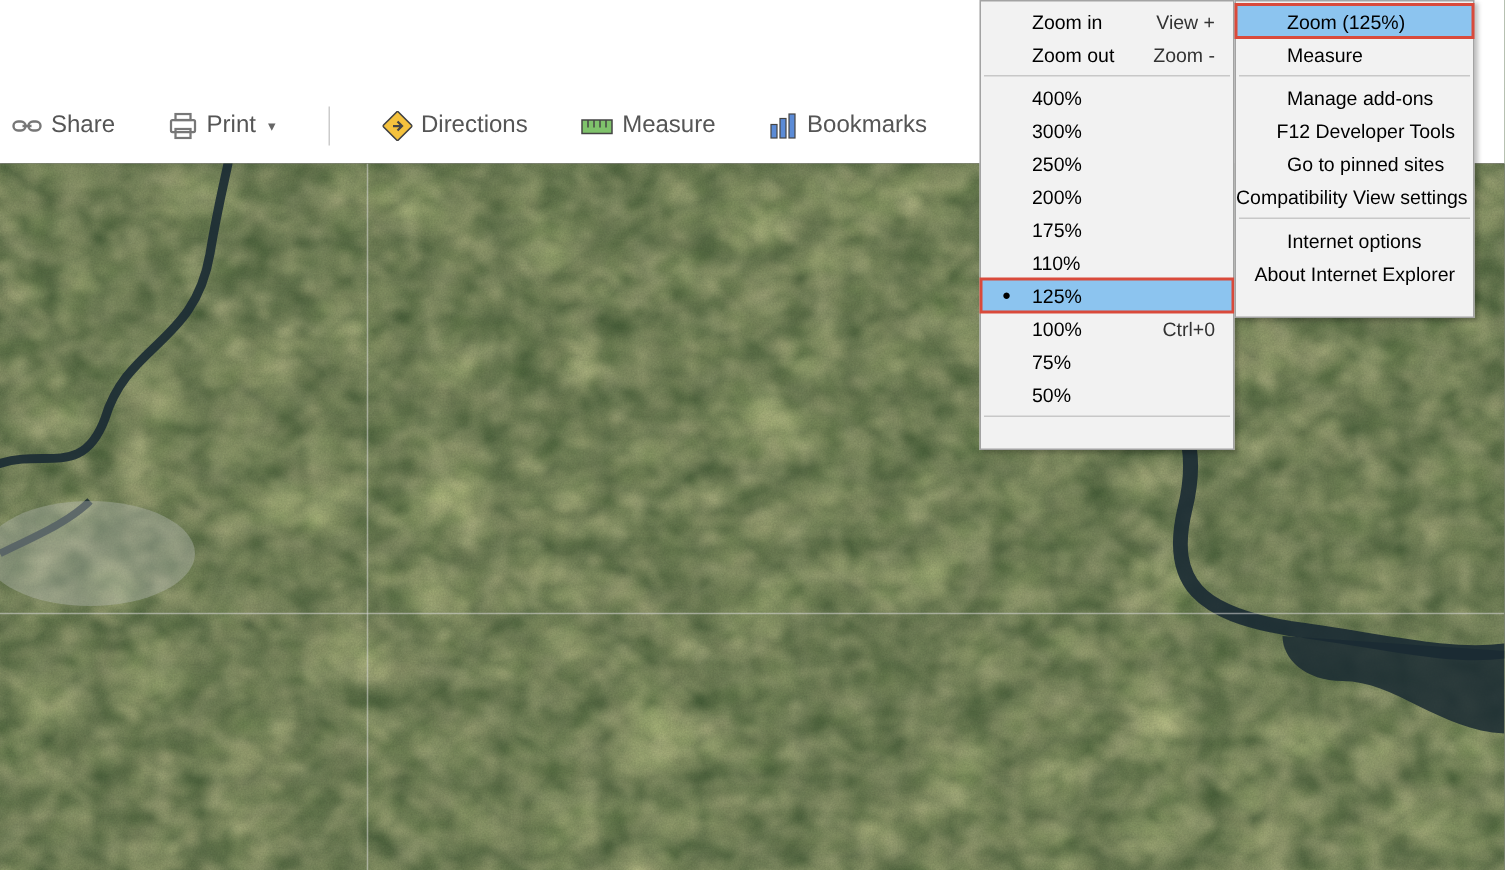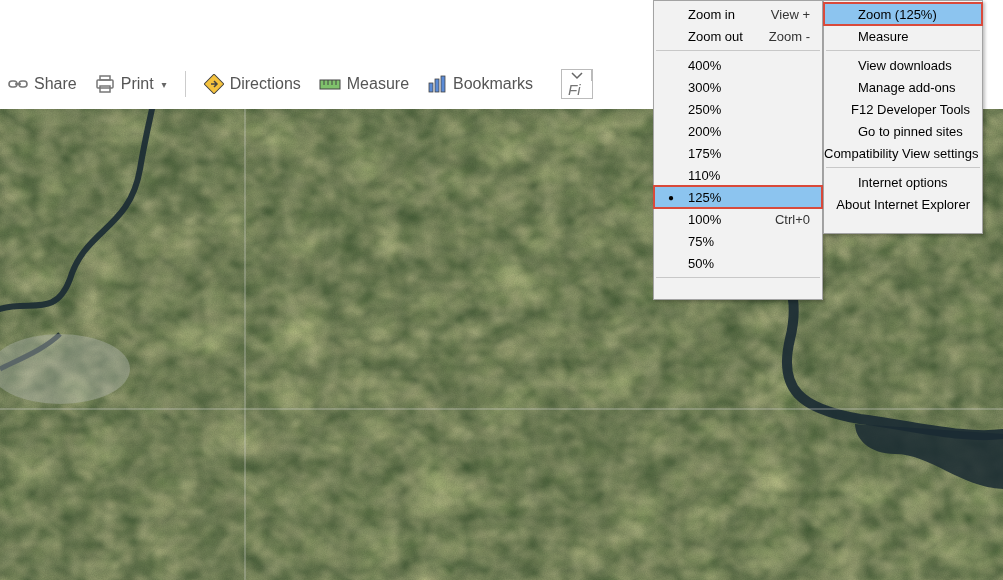--- a/index.html
+++ b/index.html
@@ -13,21 +13,21 @@
     background: #fff;
     color: #222;
   }
   .top-area { height: 59px; background: #fff; }
   .toolbar {
     position: absolute;
     top: 59px; left: 0; right: 0;
     height: 50px;
     display: flex;
     align-items: center;
-    gap: 18px;
+    gap: 35px;
     padding: 0 8px;
     background: #fff;
   }
   .tool-item {
     display: flex;
     align-items: center;
     gap: 6px;
     color: #555;
     font-size: 16px;
     cursor: pointer;
@@ -280,24 +280,20 @@
     <span class="icon-cell"></span>
       <span class="label-cell">Zoom (125%)</span>
   </div>
   <div class="menu-item">
       <span class="icon-cell"></span>
       <span class="label-cell">Measure</span>
     </div>
   <div class="menu-sep"></div>
   <div class="menu-item">
       <span class="icon-cell"></span>
-      <span class="label-cell">View downloads</span>
-    </div>
-  <div class="menu-item">
-      <span class="icon-cell"></span>
       <span class="label-cell">Manage add-ons</span>
     </div>
   <div class="menu-item">
       <span class="icon-cell"></span>
       <span class="label-cell">F12 Developer Tools</span>
     </div>
   <div class="menu-item">
       <span class="icon-cell"></span>
       <span class="label-cell">Go to pinned sites</span>
     </div>

